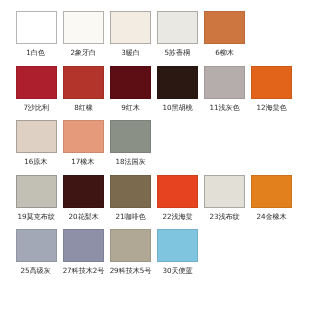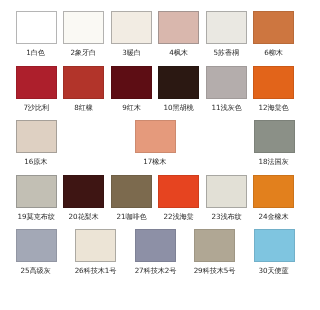--- a/index.html
+++ b/index.html
@@ -17,21 +17,21 @@
     box-sizing: border-box;
     width: 310px;
     height: 310px;
     padding: 11px 13px 0 13px;
     display: flex;
     flex-direction: column;
   }
   .swatch-row {
     display: flex;
     flex-direction: row;
-    justify-content: space-between;
+    justify-content: flex-start;
     height: 54.6px;
   }
   .swatch-cell {
     width: 46px;
     margin-right: 1.2px;
     display: flex;
     flex-direction: column;
     align-items: center;
   }
   .swatch-cell:last-child {
@@ -66,24 +66,20 @@
         <div class="swatch-chip" style="background: rgb(255, 255, 255);"></div>
         <div class="swatch-label">1白色</div>
       </div>
       <div class="swatch-cell">
         <div class="swatch-chip" style="background: rgb(250, 249, 244);"></div>
         <div class="swatch-label">2象牙白</div>
       </div>
       <div class="swatch-cell">
         <div class="swatch-chip" style="background: rgb(242, 236, 227);"></div>
         <div class="swatch-label">3暖白</div>
-      </div>
-      <div class="swatch-cell">
-        <div class="swatch-chip" style="background: rgb(217, 183, 173);"></div>
-        <div class="swatch-label">4枫木</div>
       </div>
       <div class="swatch-cell">
         <div class="swatch-chip" style="background: rgb(234, 232, 226);"></div>
         <div class="swatch-label">5苏香桐</div>
       </div>
       <div class="swatch-cell">
         <div class="swatch-chip dark-chip" style="background: rgb(205, 118, 64);"></div>
         <div class="swatch-label">6柳木</div>
       </div>
     </div>
@@ -152,24 +148,20 @@
         <div class="swatch-chip dark-chip" style="background: rgb(226, 128, 29);"></div>
         <div class="swatch-label">24金橡木</div>
       </div>
     </div>
     <div class="swatch-row">
       <div class="swatch-cell">
         <div class="swatch-chip dark-chip" style="background: rgb(163, 168, 182);"></div>
         <div class="swatch-label">25高级灰</div>
       </div>
       <div class="swatch-cell">
-        <div class="swatch-chip" style="background: rgb(236, 228, 214);"></div>
-        <div class="swatch-label">26科技木1号</div>
-      </div>
-      <div class="swatch-cell">
         <div class="swatch-chip dark-chip" style="background: rgb(141, 144, 166);"></div>
         <div class="swatch-label">27科技木2号</div>
       </div>
       <div class="swatch-cell">
         <div class="swatch-chip dark-chip" style="background: rgb(176, 167, 148);"></div>
         <div class="swatch-label">29科技木5号</div>
       </div>
       <div class="swatch-cell">
         <div class="swatch-chip dark-chip" style="background: rgb(127, 197, 224);"></div>
         <div class="swatch-label">30天使蓝</div>

